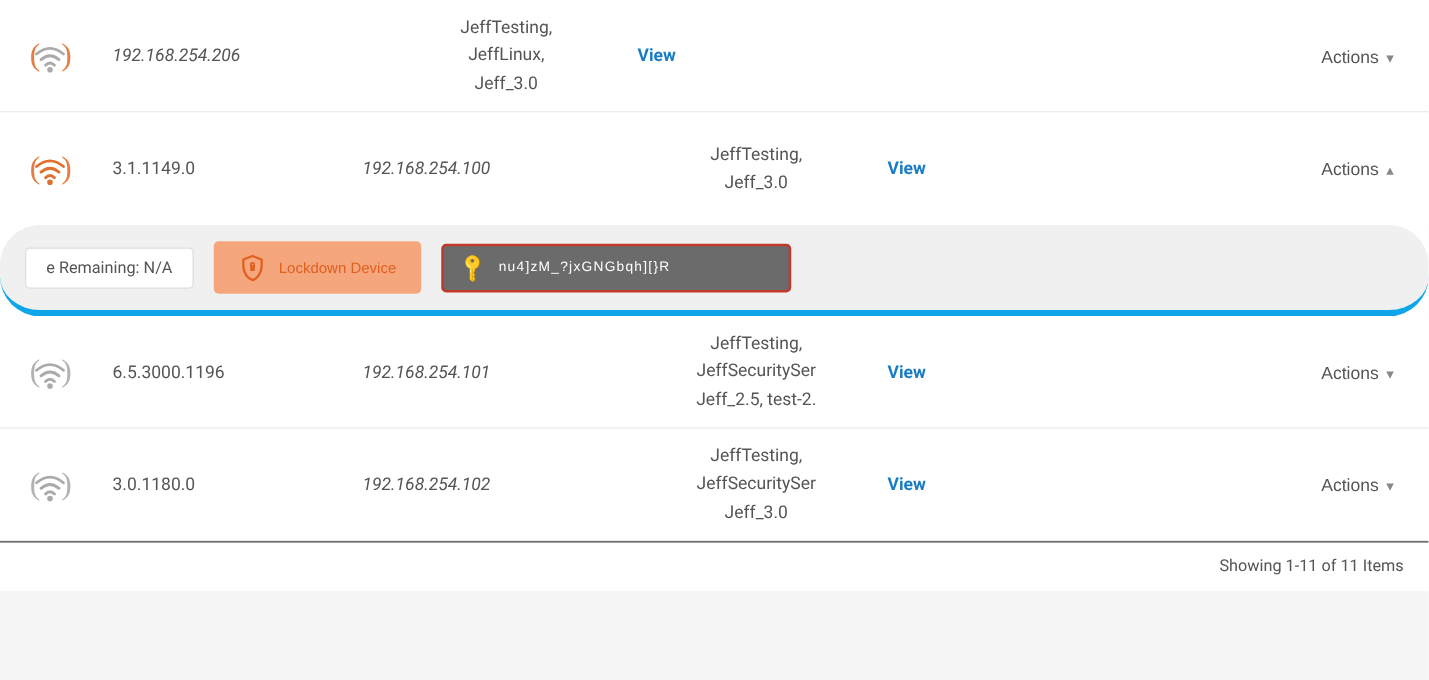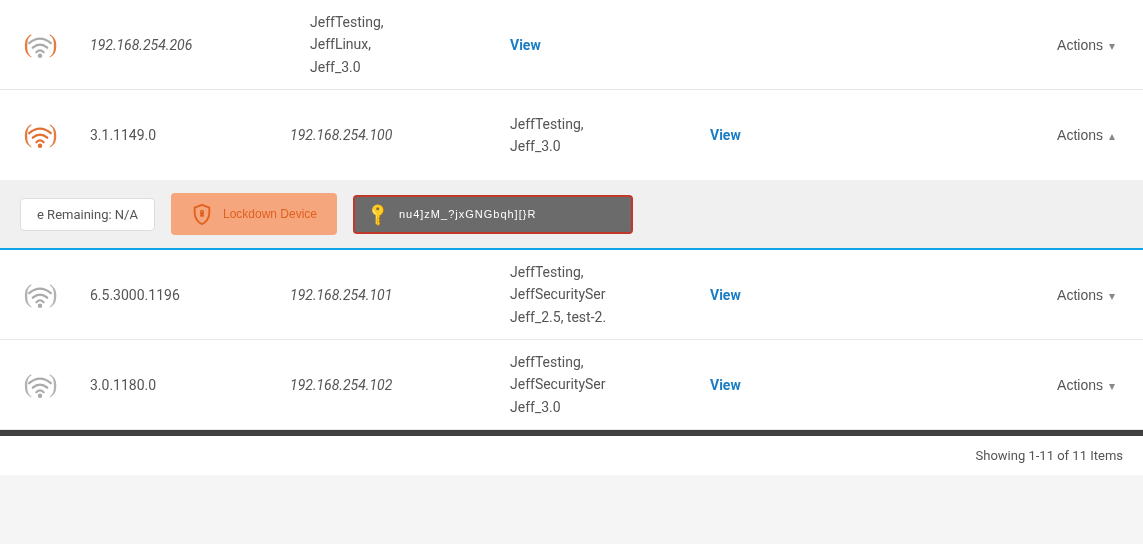--- a/index.html
+++ b/index.html
@@ -26,22 +26,23 @@
     }
 
     .table-row.expanded {
       background: #fff;
       border-bottom: none;
     }
 
     .table-row.expansion-row {
       background: #f0f0f0;
       min-height: 68px;
-      border-bottom: 2px solid #0ea5e9;
+      border-bottom: 5px solid #0ea5e9;
       padding: 0;
+      border-radius: 32px;
     }
 
     .col-icon {
       width: 80px;
       display: flex;
       justify-content: center;
       align-items: center;
       flex-shrink: 0;
     }
 
@@ -59,20 +60,21 @@
       color: #555;
       font-style: italic;
     }
 
     .col-groups {
       width: 200px;
       flex-shrink: 0;
       padding-left: 10px;
       color: #555;
       line-height: 1.5;
+      text-align: center;
     }
 
     .col-view {
       width: 80px;
       flex-shrink: 0;
       padding-left: 10px;
     }
 
     .col-actions {
       flex: 1;
@@ -188,21 +190,21 @@
       letter-spacing: 1px;
     }
 
     .footer-row {
       display: flex;
       justify-content: flex-end;
       padding: 12px 20px;
       font-size: 13px;
       color: #555;
       background: #fff;
-      border-top: 6px solid #404040;
+      border-top: 1px solid #404040;
     }
 
     .groups-text {
       line-height: 1.6;
     }
   </style>
 </head>
 <body>
 
 <div class="table-container">

